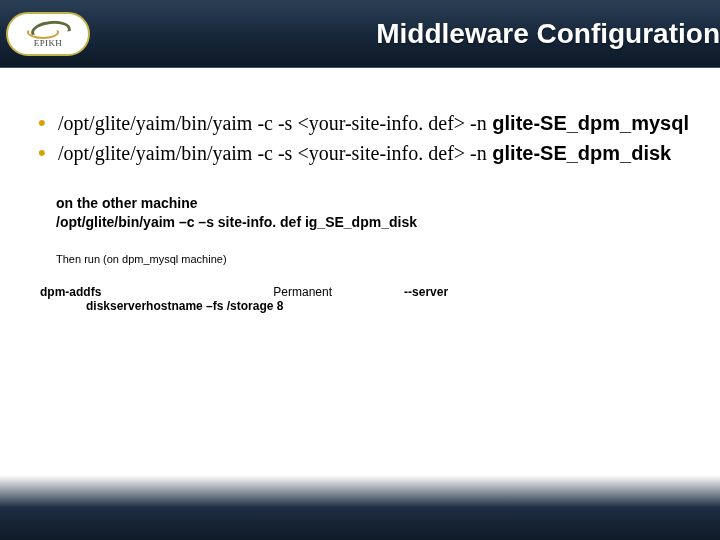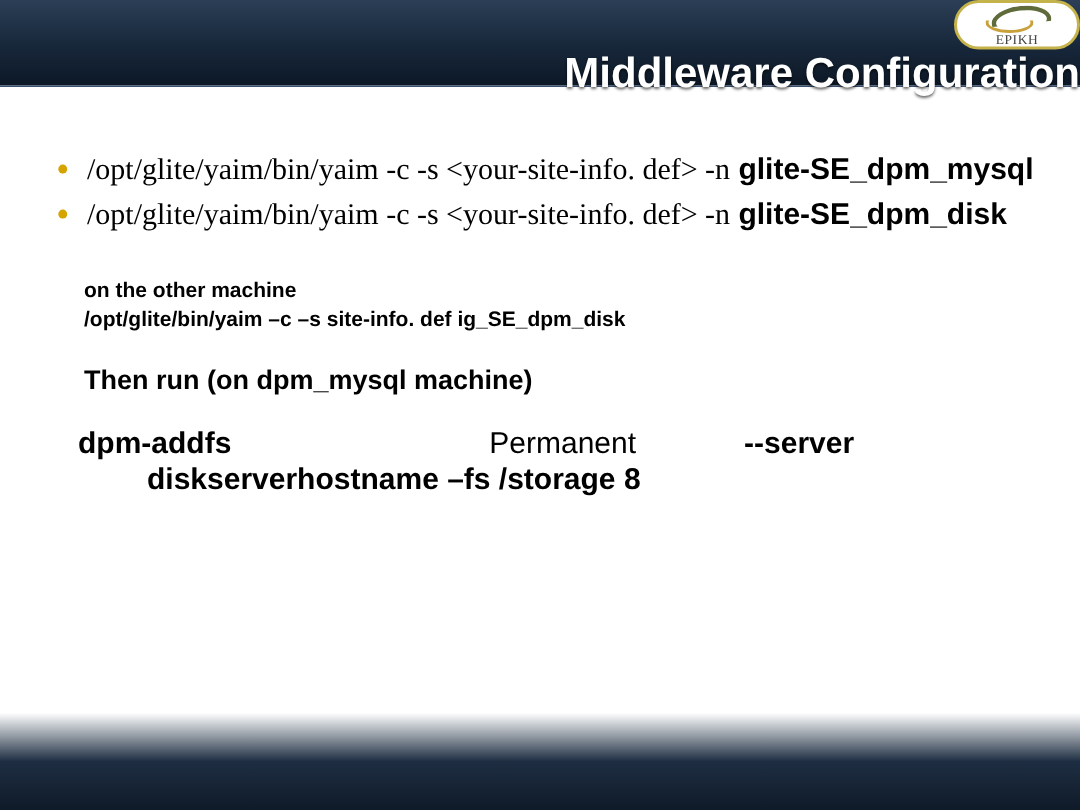--- a/index.html
+++ b/index.html
@@ -3,24 +3,24 @@
 <meta charset="utf-8">
 <style>
   * { margin: 0; padding: 0; box-sizing: border-box; }
   html, body { width: 720px; height: 540px; font-family: Verdana, Arial, sans-serif; background: #fff; overflow: hidden; }
   .slide {
     width: 720px; height: 540px; position: relative;
     background: linear-gradient(to bottom, #ffffff 0%, #ffffff 88%, #1e2e42 94%, #0f1a28 100%);
   }
   .titlebar {
     position: relative;
-    width: 100%; height: 58px;
+    width: 100%; height: 68px;
     background: linear-gradient(to bottom, #2b3f56 0%, #17273a 55%, #0d1826 100%);
     border-bottom: 1px solid #3a5270;
-    display: flex; align-items: flex-end; flex-direction: column;
+    display: flex; align-items: center;
   }
   .logo-wrap {
     width: 84px; height: 44px; margin-left: 6px;
     background: #fff; border-radius: 22px;
     border: 2px solid #c4b24a;
     display: flex; flex-direction: column; align-items: center; justify-content: center;
     gap: 1px;
   }
   .logo-swirl { width: 46px; height: 18px; position: relative; }
   .logo-swirl::before {
@@ -49,22 +49,22 @@
   }
   ul.bullets > li::before {
     content: "•"; position: absolute; left: 2px; top: 0;
     color: #d6a400; font-size: 22px; line-height: 1;
   }
   .cmd-reg { font-family: Liberation Serif, serif; font-weight: 400; }
   .cmd-em { font-family: Arial, Verdana, sans-serif; font-weight: 700; }
   .note-block { margin-top: 30px; margin-left: 20px; font-size: 14px; color: #000; line-height: 1.2; }
   .note-block p { margin-bottom: 2px; }
   .note-bold { font-weight: 700; }
-  .then-block { margin-top: 22px; margin-left: 20px; font-size: 18px; font-weight: 700; }
-  .cmd-block { margin-top: 20px; margin-left: 16px; font-size: 20px; line-height: 1.2; }
+  .then-block { margin-top: 22px; margin-left: 20px; font-size: 11px; font-weight: 400; }
+  .cmd-block { margin-top: 20px; margin-left: 4px; font-size: 12px; line-height: 1.2; }
   .cmd-block .l1 { display: flex; flex-wrap: nowrap; white-space: nowrap; }
   .cmd-block .seg-bold { font-weight: 700; }
   .cmd-block .seg-reg { font-weight: 400; }
   .gap1 { display: inline-block; width: 90px; }
   .gap2 { display: inline-block; width: 82px; }
   .gap3 { display: inline-block; width: 72px; }
   .cmd-block .l2 { padding-left: 46px; font-weight: 700; }
 </style>
 </head>
 <body>

